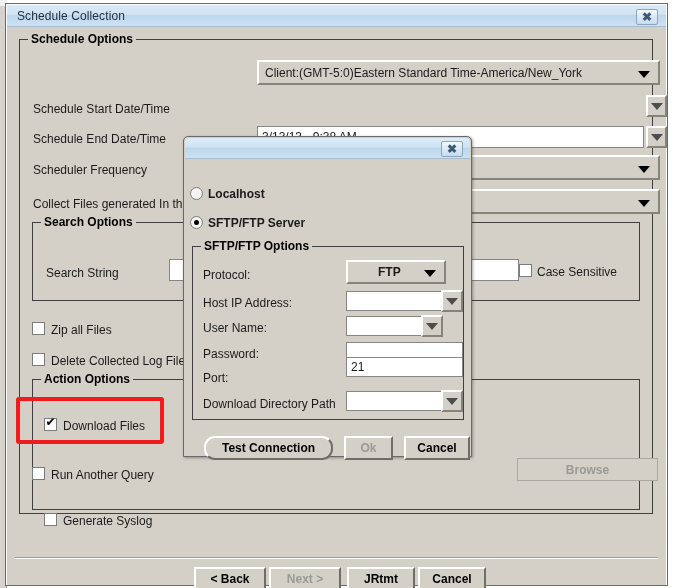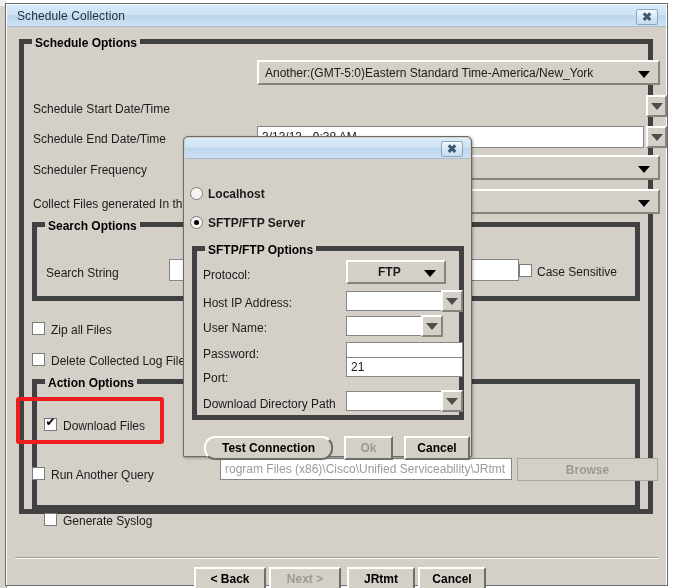--- a/index.html
+++ b/index.html
@@ -93,21 +93,21 @@
   .content {
     position: absolute;
     left: 1px; top: 23px;
     width: 659px; height: 558px;
     background: #d4d0c8;
   }
 
   
   .groupbox {
     position: absolute;
-    border: 5px solid #404040;
+    border: 1px solid #404040;
     box-sizing: border-box;
   }
   .groupbox > .gb-title {
     position: absolute;
     top: -8px; left: 8px;
     background: #d4d0c8;
     padding: 0 3px;
     font-size: 12px;
     font-weight: bold;
     color: #000;
@@ -312,21 +312,21 @@
       </div>
     </div>
 
     <div class="content">
 
       <div class="groupbox" style="left:12px; top:12px; width:634px; height:475px;">
         <div class="gb-title">Schedule Options</div>
       </div>
 
       <div class="combo" style="left:250px; top:33px; width:403px; height:25px;">
-        <div class="combo-text">Another:(GMT-5:0)Eastern Standard Time-America/New_York</div>
+        <div class="combo-text">Client:(GMT-5:0)Eastern Standard Time-America/New_York</div>
         <div class="arrow"></div>
       </div>
 
       <div class="lbl" style="left:26px; top:75px;">Schedule Start Date/Time</div>
       <div class="dropbtn" style="left:639px; top:68px; width:21px; height:22px;">
         <div class="arrow"></div>
       </div>
 
       <div class="lbl" style="left:26px; top:105px;">Schedule End Date/Time</div>
       <div class="field" style="left:250px; top:99px; width:387px; height:22px;">
@@ -372,23 +372,20 @@
         <div class="tick">✔</div>
       </div>
       <div class="lbl" style="left:56px; top:392px;">Download Files</div>
 
       <div class="cb" style="left:25px; top:440px;"></div>
       <div class="lbl" style="left:44px; top:441px;">Run Another Query</div>
 
       <div class="cb" style="left:37px; top:486px;"></div>
       <div class="lbl" style="left:56px; top:487px;">Generate Syslog</div>
 
-      <div class="field grey" style="left:213px; top:431px; width:292px; height:22px;">
-        <div class="val">rogram Files (x86)\Cisco\Unified Serviceability\JRtmt</div>
-      </div>
       <div class="btn plain disabled" style="left:510px; top:431px; width:141px; height:23px;">
         <div class="cap">Browse</div>
       </div>
 
       <div class="hsep" style="left:8px; top:530px; width:643px;"></div>
 
       <div class="btn" style="left:187px; top:540px; width:72px; height:24px;">
         <div class="cap">&lt; Back</div>
       </div>
       <div class="btn disabled" style="left:262px; top:540px; width:72px; height:24px;">

